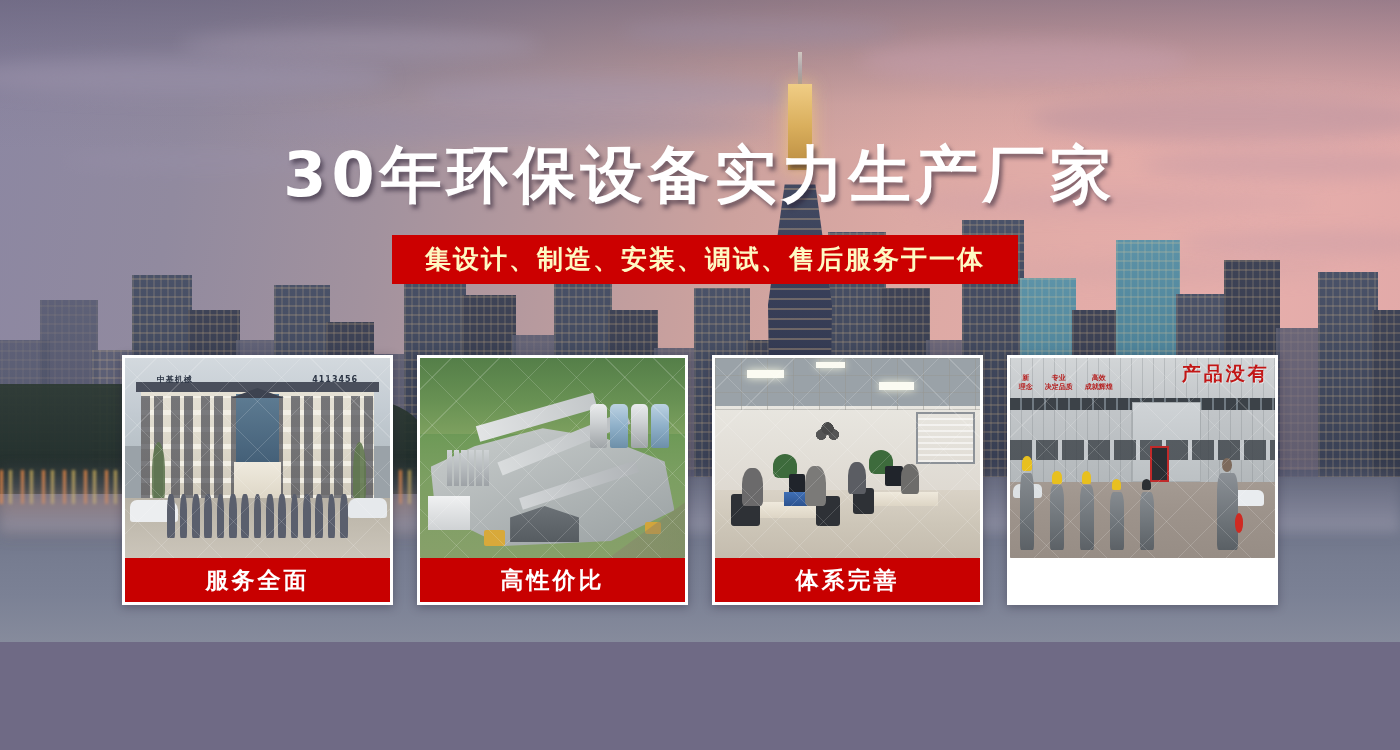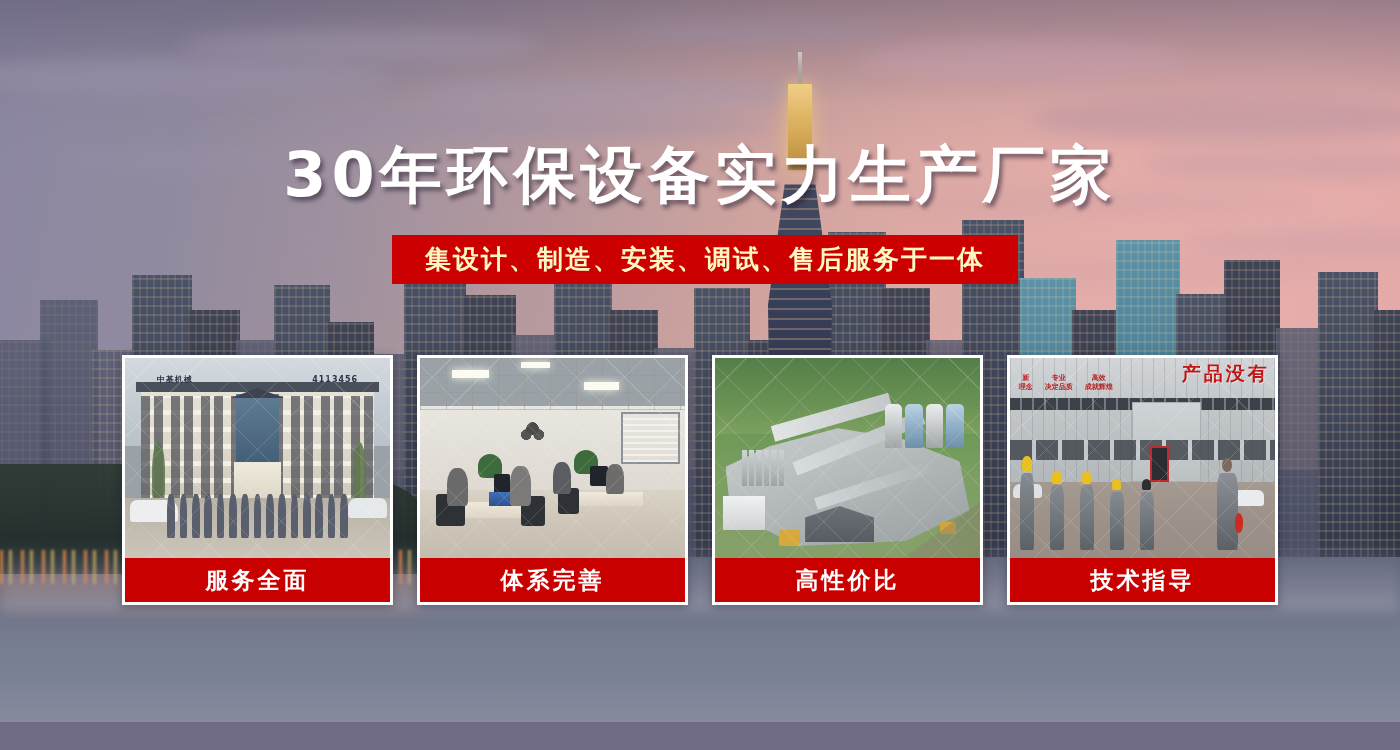--- a/index.html
+++ b/index.html
@@ -2,21 +2,21 @@
 <html><head>
 <meta charset="utf-8">
 <style>
   * { margin:0; padding:0; box-sizing:border-box; }
   html,body { width:1400px; height:750px; overflow:hidden; }
   body {
     font-family:"DejaVu Sans","Liberation Sans",sans-serif;
     background:#6f6a85;
   }
 
-  .banner { position:relative; width:1400px; height:722px; overflow:hidden; }
+  .banner { position:relative; width:1400px; height:642px; overflow:hidden; }
 
   
   .sky {
     position:absolute; left:0; top:0; width:1400px; height:470px;
     background:
       linear-gradient(100deg,
         #8c87a2 0%, #918a9f 14%, #a2929e 28%, #b79a9e 40%,
         #cda29e 52%, #dca9a4 64%, #e3aca8 76%, #e6aeab 88%, #e2a9a8 100%);
   }
   .sky-top-dark {
@@ -524,51 +524,20 @@
             <div class="p1-person"></div>
             <div class="p1-person"></div>
           <div class="p1-person"></div>
             <div class="p1-person"></div>
             <div class="p1-person"></div>
         </div>
         <div class="watermark-net"></div>
       </div>
       <div class="card-caption">
         <span>服务全面</span>
-      </div>
-    </div>
-
-    <div class="card">
-      <div class="card-photo">
-        <div class="p3-wall"></div>
-        <div class="p3-ceiling"></div>
-        <div class="p3-light p3-l1"></div>
-        <div class="p3-light p3-l2"></div>
-        <div class="p3-light p3-l3"></div>
-        <div class="p3-decal"></div>
-        <div class="p3-window"></div>
-        <div class="p3-floor"></div>
-        <div class="p3-plant p3-pl1"></div>
-        <div class="p3-plant p3-pl2"></div>
-        <div class="p3-monitor p3-m1"></div>
-        <div class="p3-monitor p3-m2"></div>
-        <div class="p3-desk p3-d1"></div>
-        <div class="p3-desk p3-d2"></div>
-        <div class="p3-laptop"></div>
-        <div class="p3-chair p3-c1"></div>
-        <div class="p3-chair p3-c2"></div>
-        <div class="p3-chair p3-c3"></div>
-        <div class="p3-person p3-pa"></div>
-        <div class="p3-person p3-pb"></div>
-        <div class="p3-person p3-pc"></div>
-        <div class="p3-person p3-pd"></div>
-        <div class="watermark-net"></div>
-      </div>
-      <div class="card-caption">
-        <span>体系完善</span>
       </div>
     </div>
 
     <div class="card">
       <div class="card-photo">
         <div class="p2-field"></div>
         <div class="p2-field2"></div>
         <div class="p2-plant"></div>
         <div class="p2-stacks">
           <div class="p2-stack"></div>
@@ -589,20 +558,51 @@
         </div>
         <div class="p2-bldg-l"></div>
         <div class="p2-shed"></div>
         <div class="p2-machine"></div>
         <div class="p2-machine2"></div>
         <div class="p2-road"></div>
         <div class="watermark-net"></div>
       </div>
       <div class="card-caption">
         <span>高性价比</span>
+      </div>
+    </div>
+
+    <div class="card">
+      <div class="card-photo">
+        <div class="p3-wall"></div>
+        <div class="p3-ceiling"></div>
+        <div class="p3-light p3-l1"></div>
+        <div class="p3-light p3-l2"></div>
+        <div class="p3-light p3-l3"></div>
+        <div class="p3-decal"></div>
+        <div class="p3-window"></div>
+        <div class="p3-floor"></div>
+        <div class="p3-plant p3-pl1"></div>
+        <div class="p3-plant p3-pl2"></div>
+        <div class="p3-monitor p3-m1"></div>
+        <div class="p3-monitor p3-m2"></div>
+        <div class="p3-desk p3-d1"></div>
+        <div class="p3-desk p3-d2"></div>
+        <div class="p3-laptop"></div>
+        <div class="p3-chair p3-c1"></div>
+        <div class="p3-chair p3-c2"></div>
+        <div class="p3-chair p3-c3"></div>
+        <div class="p3-person p3-pa"></div>
+        <div class="p3-person p3-pb"></div>
+        <div class="p3-person p3-pc"></div>
+        <div class="p3-person p3-pd"></div>
+        <div class="watermark-net"></div>
+      </div>
+      <div class="card-caption">
+        <span>体系完善</span>
       </div>
     </div>
 
     <div class="card">
       <div class="card-photo">
         <div class="p4-sky"></div>
         <div class="p4-wall"></div>
         <div class="p4-wall-ribs"></div>
         <div class="p4-slogan-red">产品没有</div>
         <div class="p4-slogan-small">
@@ -639,19 +639,16 @@
               <div class="body"></div>
             </div>
         </div>
         <div class="p4-boss">
           <div class="head"></div>
             <div class="body"></div>
             <div class="hat"></div>
         </div>
         <div class="watermark-net"></div>
       </div>
-      <div class="card-caption">
-        <span>技术指导</span>
-      </div>
     </div>
 
   </div>
 </div>
 
 </body></html>

